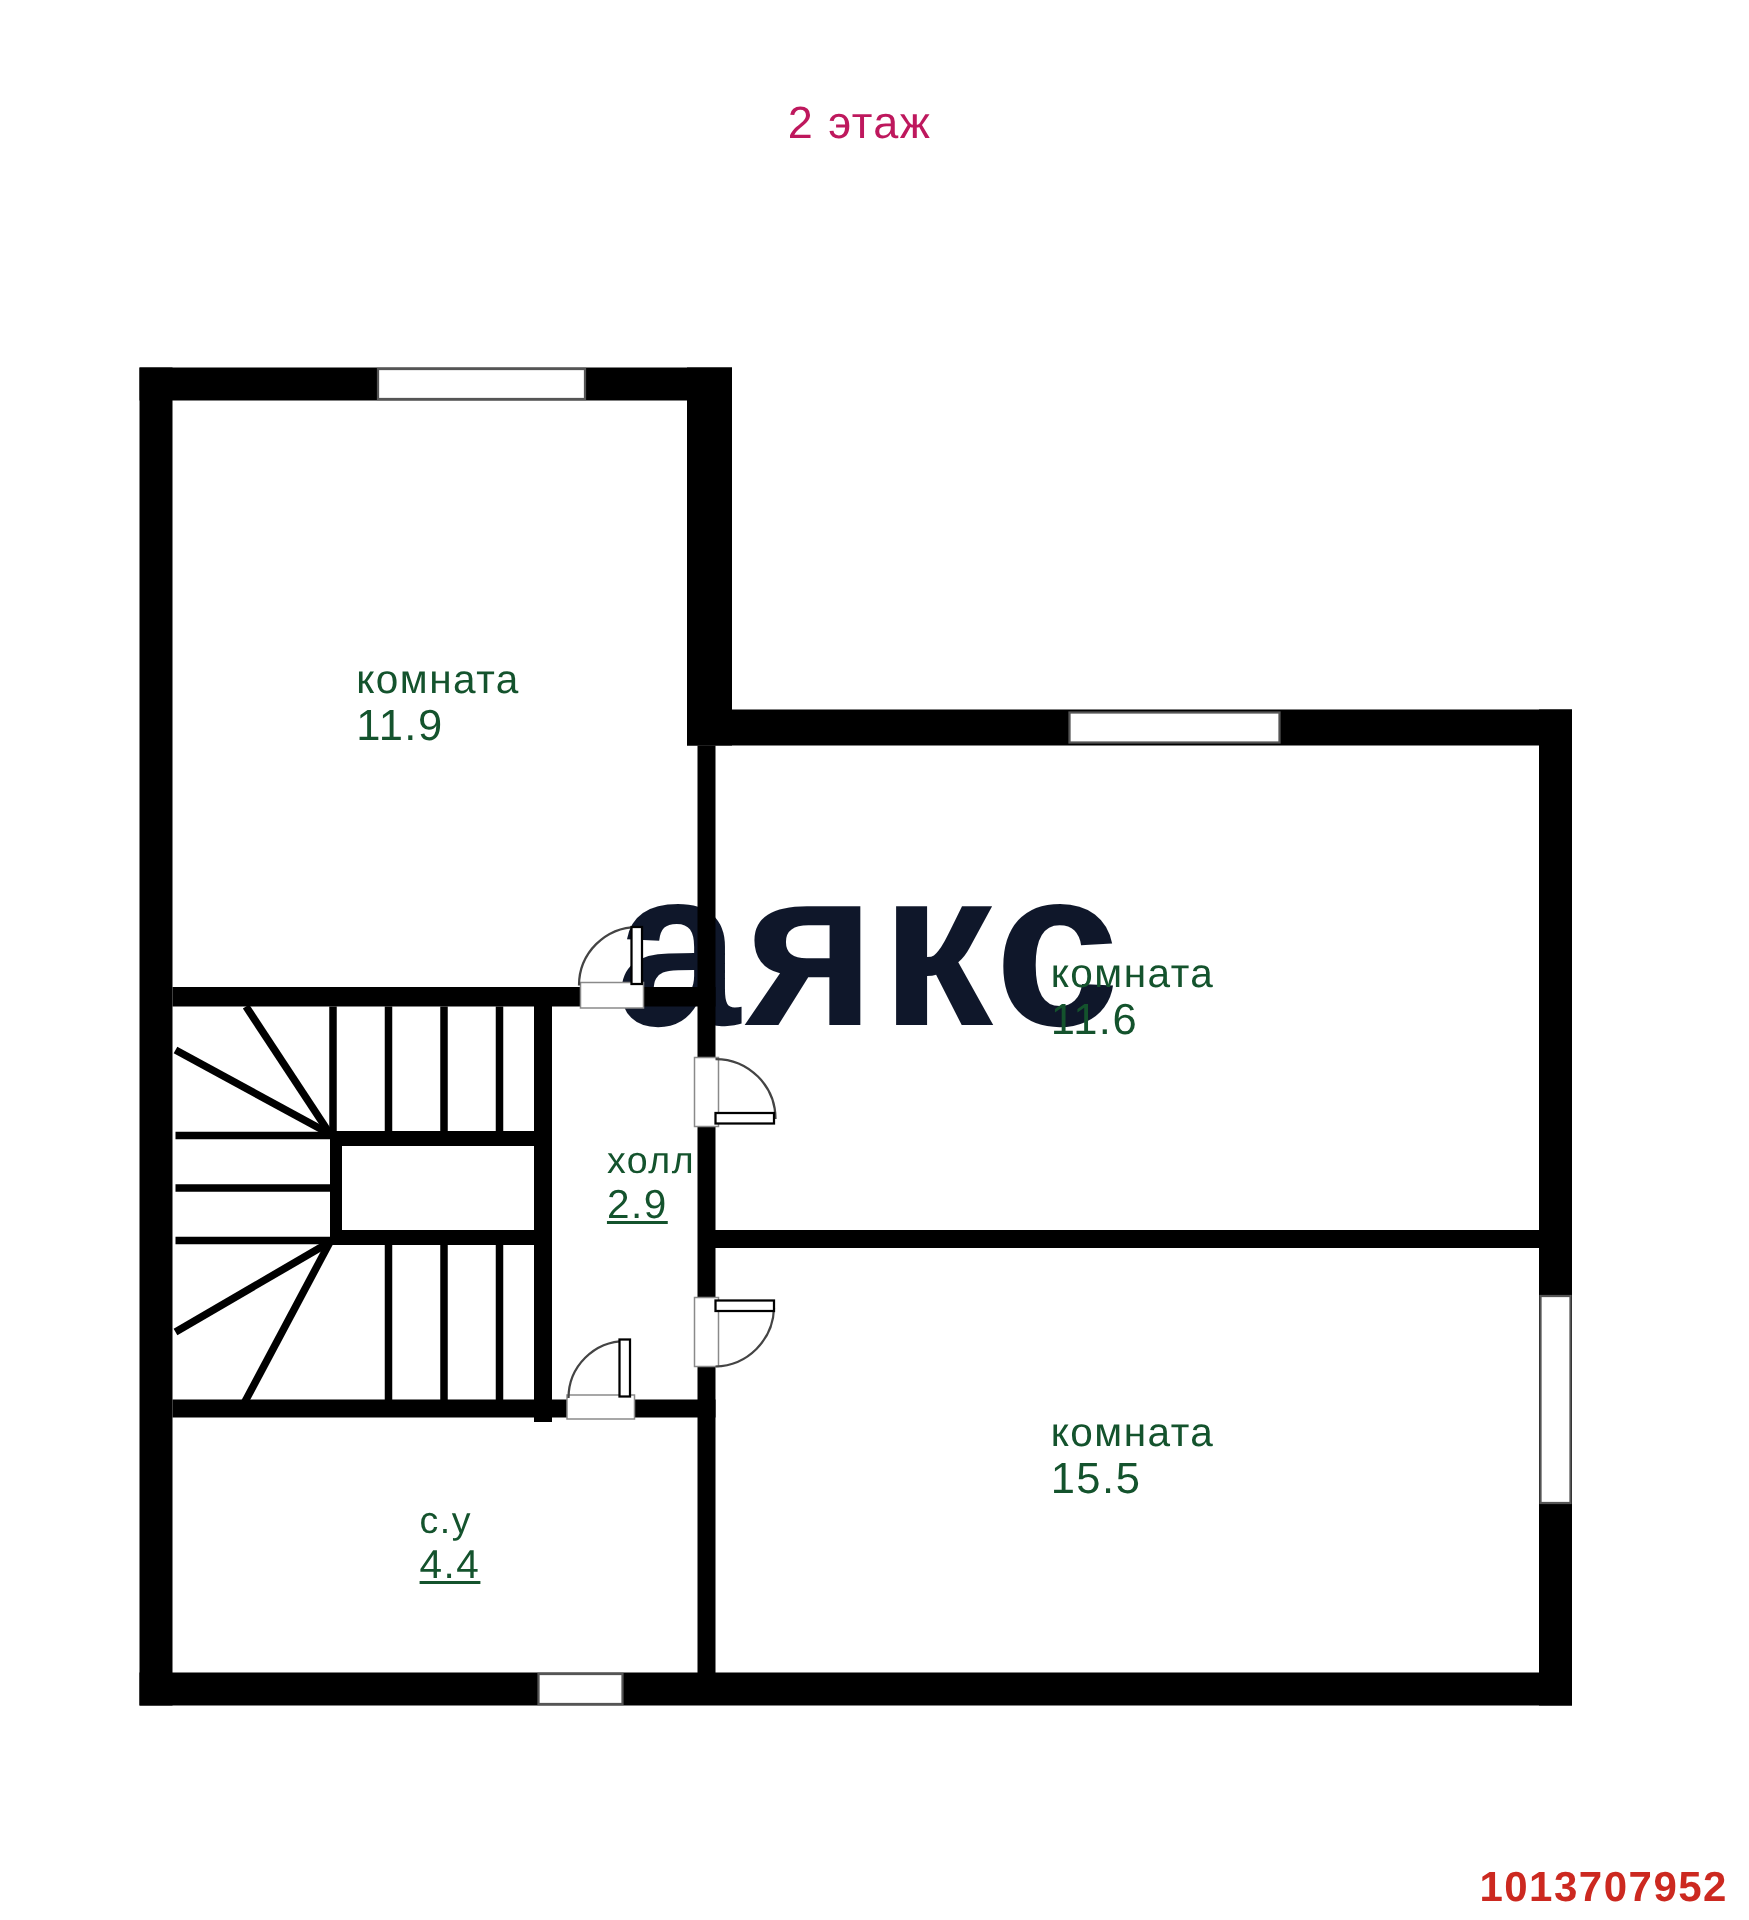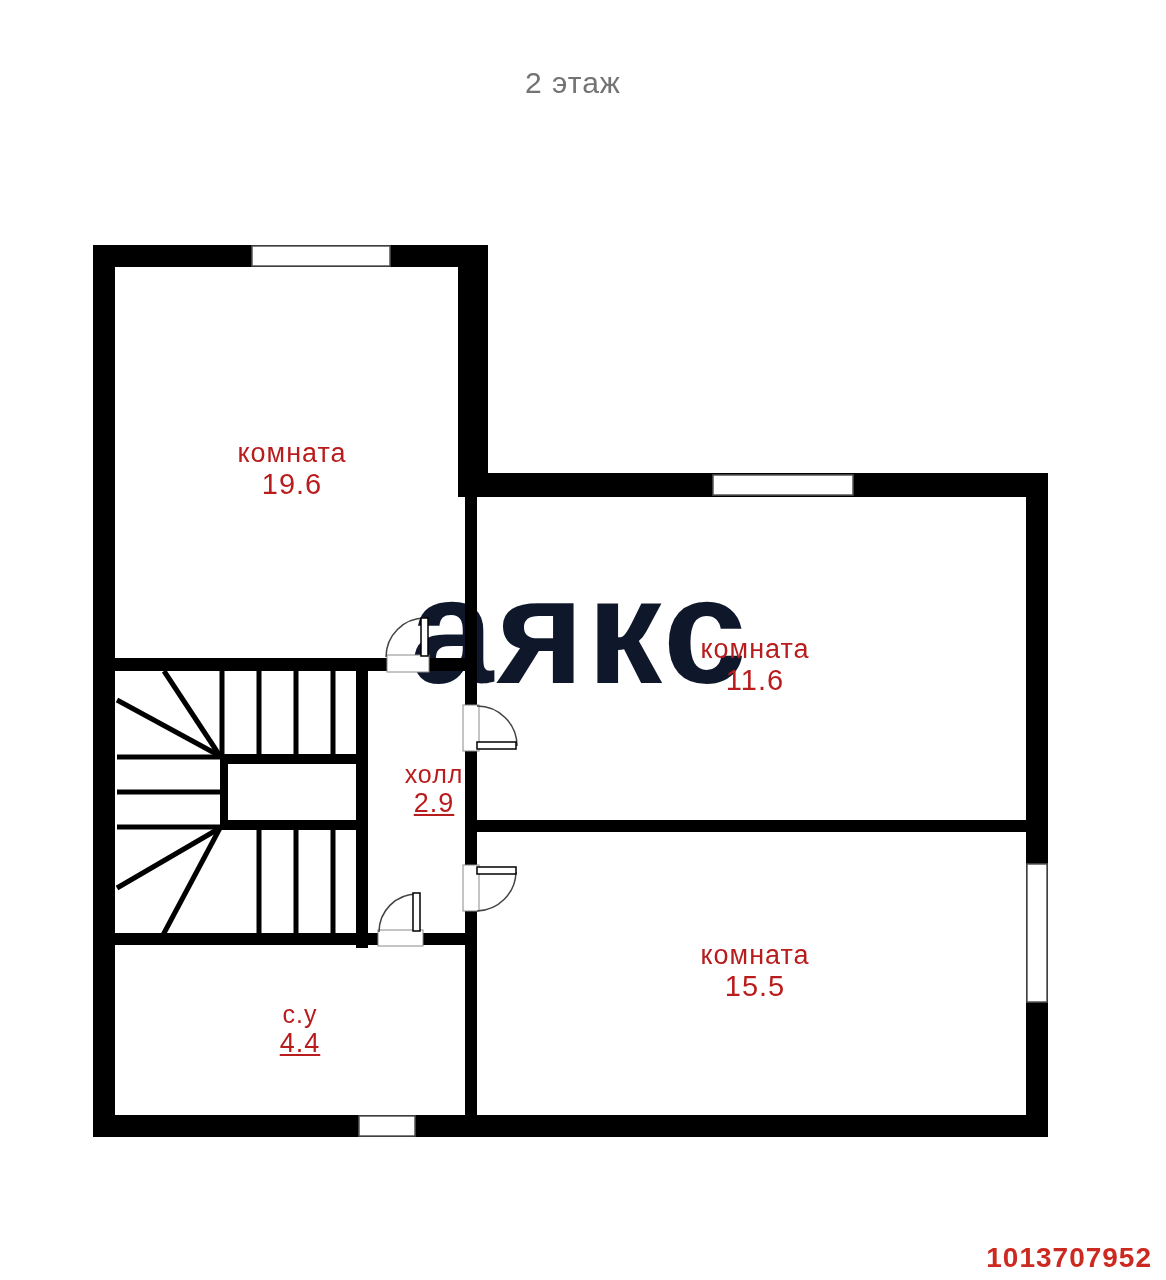--- a/index.html
+++ b/index.html
@@ -7,27 +7,27 @@
     position:relative;width:1166px;height:1280px;background:#ffffff;
     font-family:"Liberation Sans", sans-serif;overflow:hidden;
   }
   .watermark{
     position:absolute;left:398px;top:556px;
     font-size:150px;font-weight:bold;letter-spacing:3px;line-height:150px;
     color:#0f172a;z-index:0;user-select:none;margin-left:12px;
   }
   .title{
     position:absolute;left:573px;top:66px;transform:translateX(-50%);
-    font-size:30px;color:#737373;letter-spacing:1px;z-index:4;white-space:nowrap;
+    font-size:30px;color:#be185d;letter-spacing:1px;z-index:4;white-space:nowrap;
   }
   .wall{position:absolute;background:#000000;z-index:2;}
   .lines{position:absolute;left:0;top:0;z-index:3;}
   .room-label{
-    position:absolute;transform:translateX(-50%);text-align:center;
-    color:#b91c1c;z-index:4;white-space:nowrap;letter-spacing:1px;
+    position:absolute;transform:translateX(-50%);text-align:left;
+    color:#14532d;z-index:4;white-space:nowrap;letter-spacing:1px;
   }
   .room-label .rname{font-size:27px;line-height:30px;display:block;}
   .room-label .rarea{font-size:29px;line-height:32px;display:block;}
   .room-label.small .rname{font-size:25px;line-height:28px;}
   .room-label.small .rarea{font-size:27px;line-height:30px;text-decoration:underline;}
   .listing-id{
     position:absolute;right:14px;bottom:6px;
     font-size:28px;font-weight:bold;letter-spacing:1px;color:#cc2920;z-index:5;
   }
 </style>
@@ -113,21 +113,21 @@
 
     <g>
       <rect x="463" y="865" width="16" height="46" fill="#ffffff" stroke="#8a8a8a" stroke-width="1"></rect>
       <path d="M516 872 A40 40 0 0 1 477 911" fill="none" stroke="#444444" stroke-width="1.5"></path>
       <rect x="477" y="867" width="39" height="7" fill="#ffffff" stroke="#000000" stroke-width="1.5"></rect>
     </g>
   </svg>
 
   <div class="room-label" style="left:292px;top:438px;">
     <span class="rname">комната</span>
-    <span class="rarea">19.6</span>
+    <span class="rarea">11.9</span>
   </div>
 
   <div class="room-label" style="left:755px;top:634px;">
     <span class="rname">комната</span>
     <span class="rarea">11.6</span>
   </div>
 
   <div class="room-label" style="left:755px;top:940px;">
     <span class="rname">комната</span>
     <span class="rarea">15.5</span>

